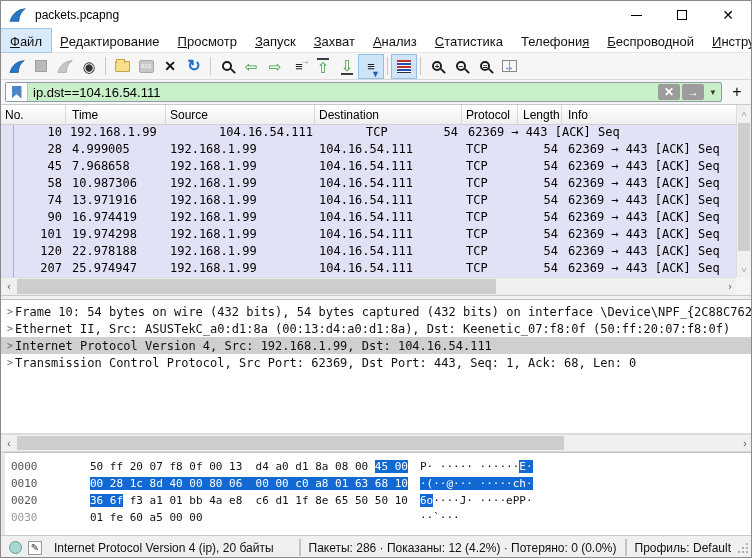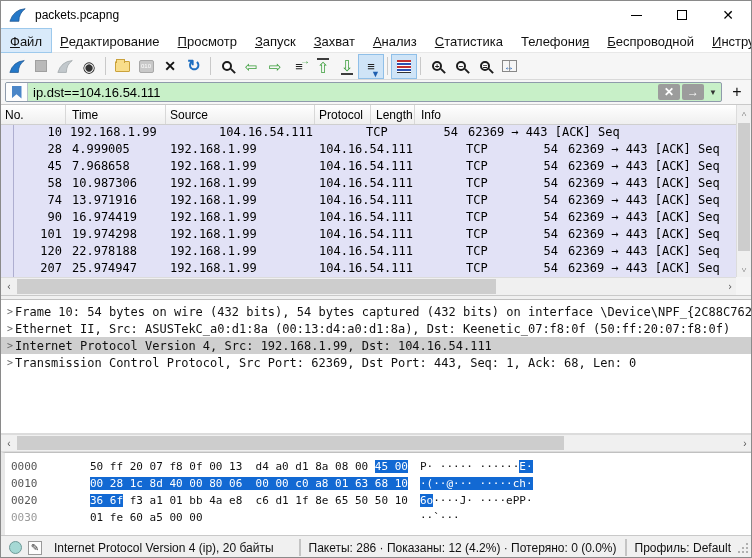--- a/index.html
+++ b/index.html
@@ -271,20 +271,21 @@
       <span class="f-drop">▼</span>
     </div>
     <span class="add-btn">+</span>
   </div>
 
   <div class="list-pane">
     <div class="list-header">
       <span class="hcol c-no" style="padding-left:4px">No.</span>
       <span class="hcol c-time">Time</span>
       <span class="hcol c-src">Source</span>
+      <span class="hcol c-dst">Destination</span>
       <span class="hcol c-proto">Protocol</span>
       <span class="hcol c-len" style="text-align:left;padding-left:5px">Length</span>
       <span class="hcol c-info" style="border-right:none">Info</span>
     </div>
     <div class="rows">
       <div class="gutterline"></div>
       <div class="prow">
           <span class="pcell c-no">10</span>
           <span class="pcell c-src">192.168.1.99</span>
           <span class="pcell c-dst">104.16.54.111</span>

